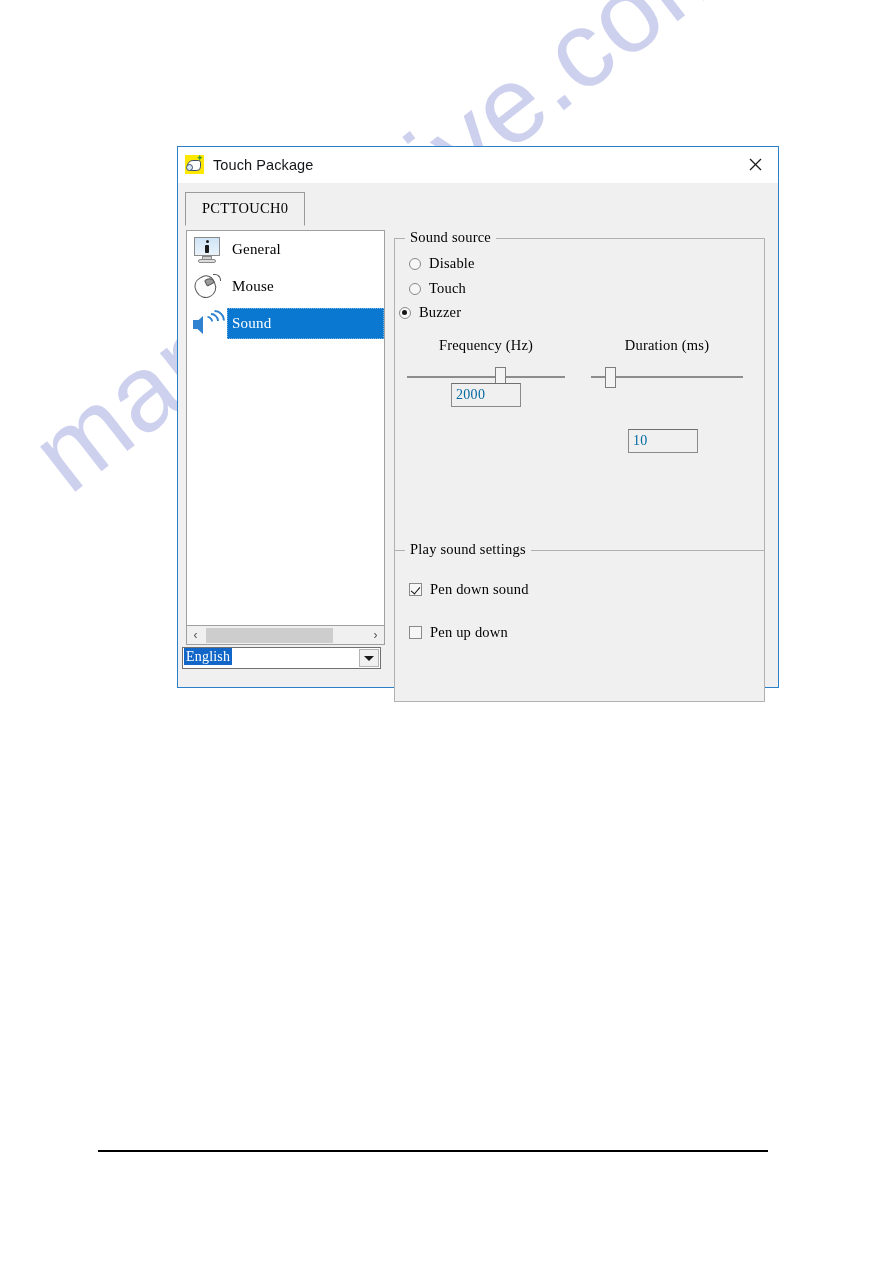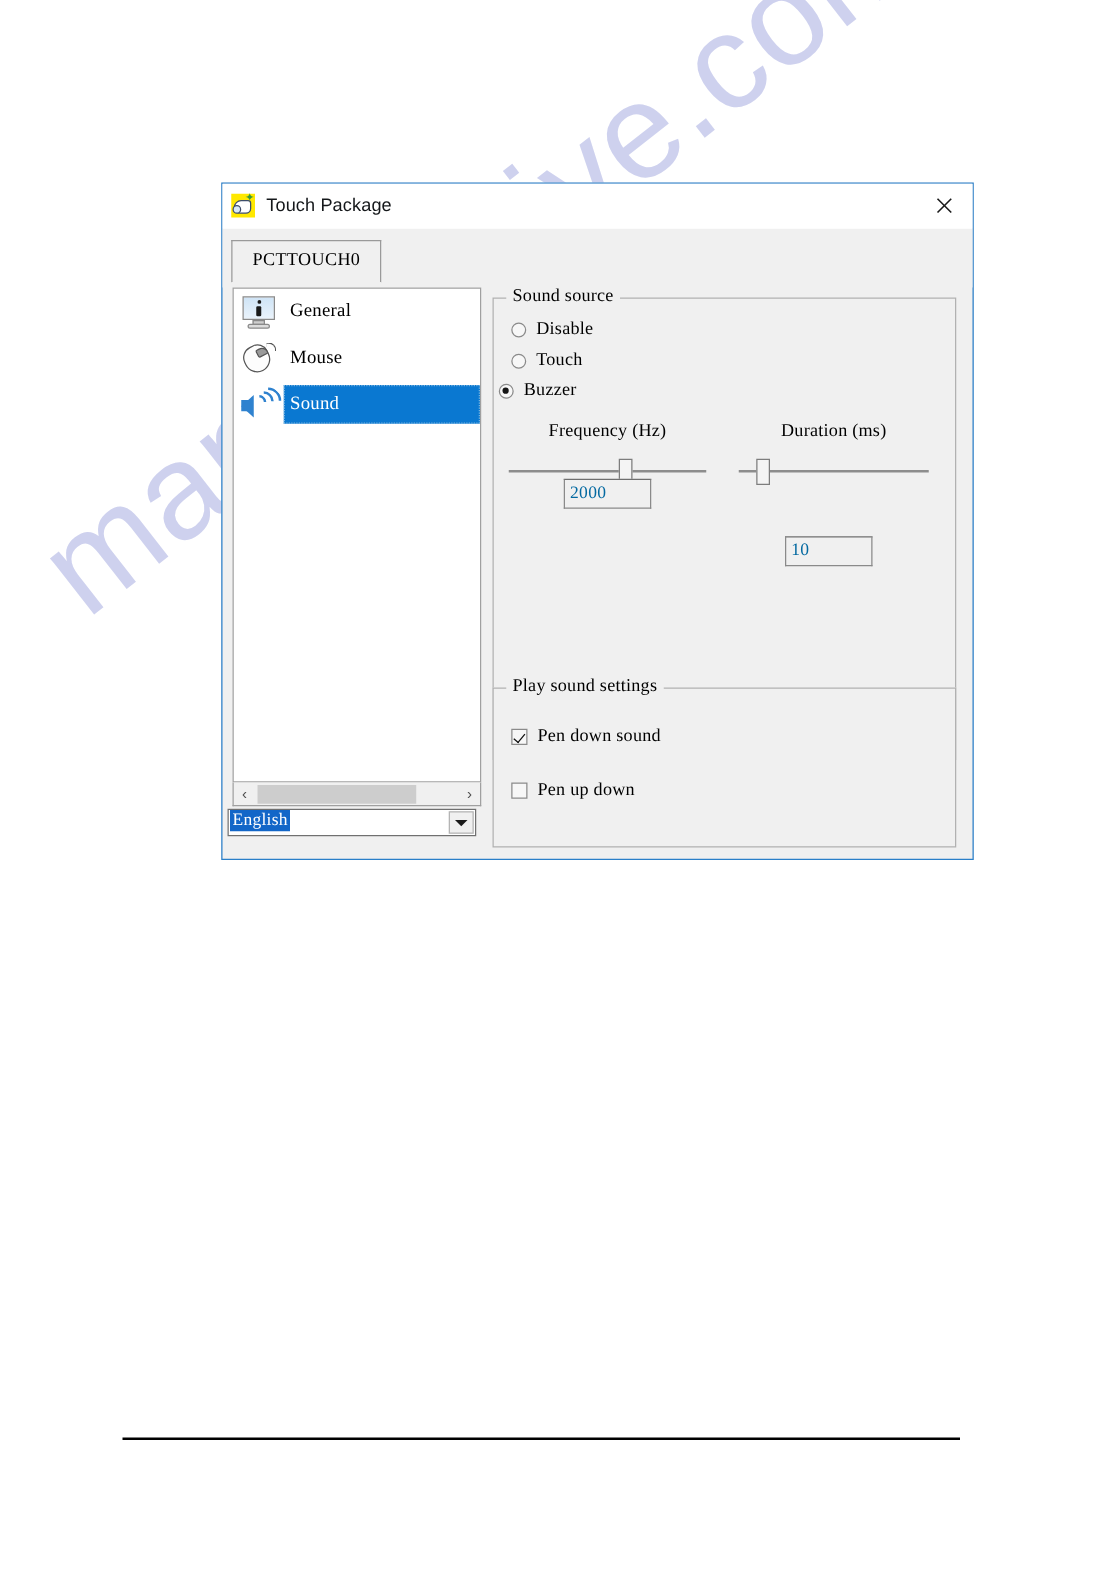--- a/index.html
+++ b/index.html
@@ -374,21 +374,21 @@
   #group-sound-source {
     left: 216px;
     top: 8px;
     width: 371px;
     height: 370px;
   }
   #group-play-settings {
     left: 216px;
     top: 320px;
     width: 371px;
-    height: 128px;
+    height: 152px;
   }
 
   .radio-row, .check-row {
     position: absolute;
     display: flex;
     align-items: center;
   }
   .radio {
     width: 12px; height: 12px;
     border-radius: 50%;

